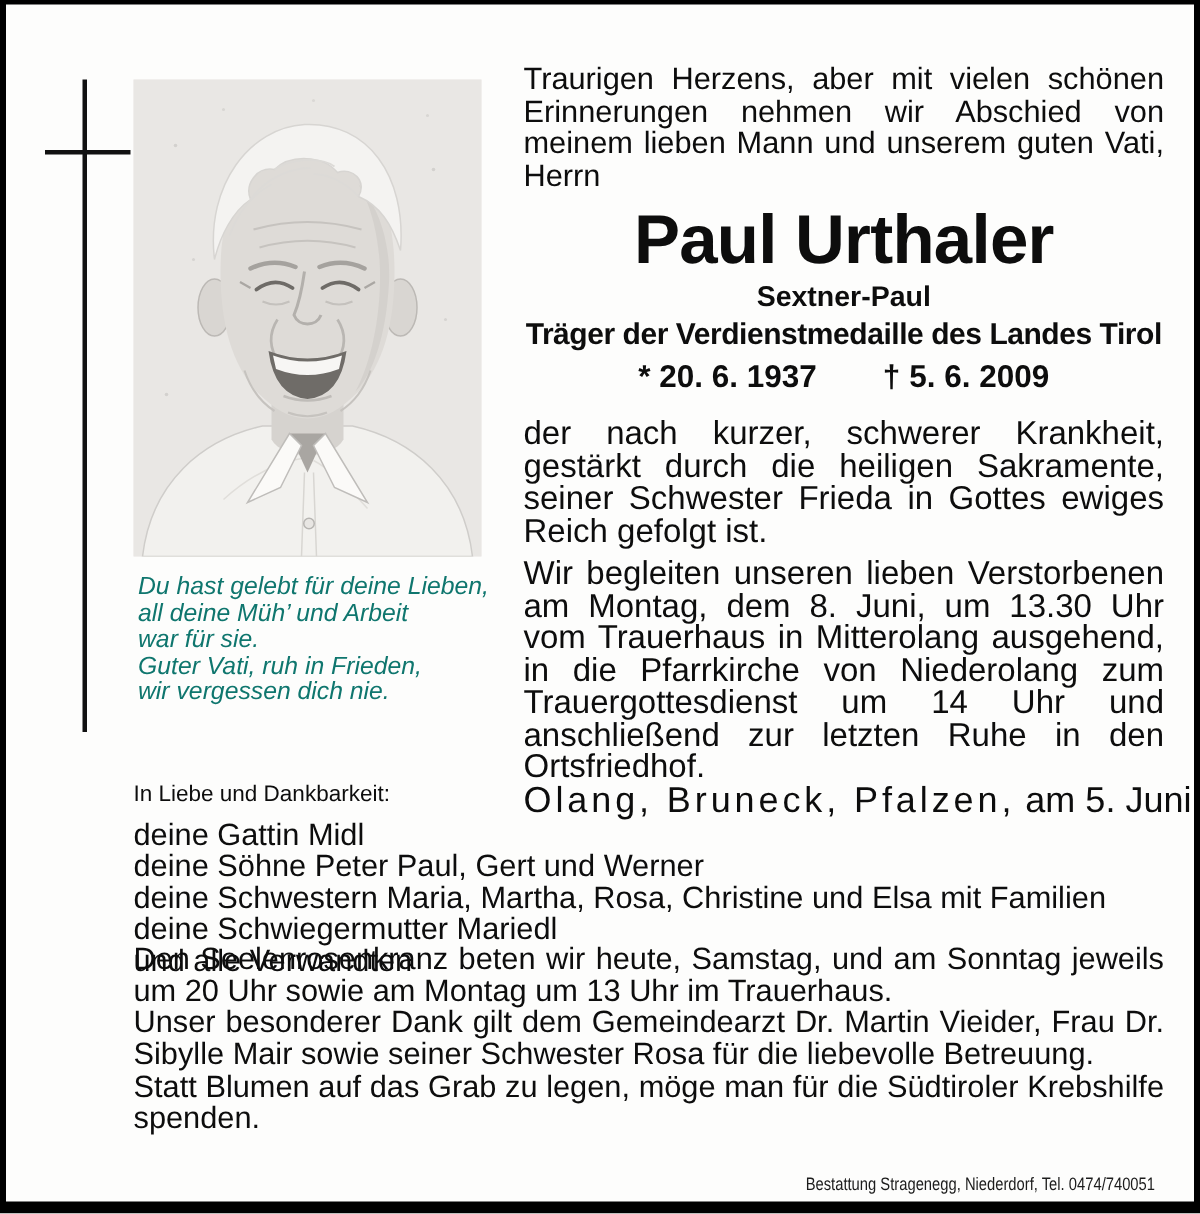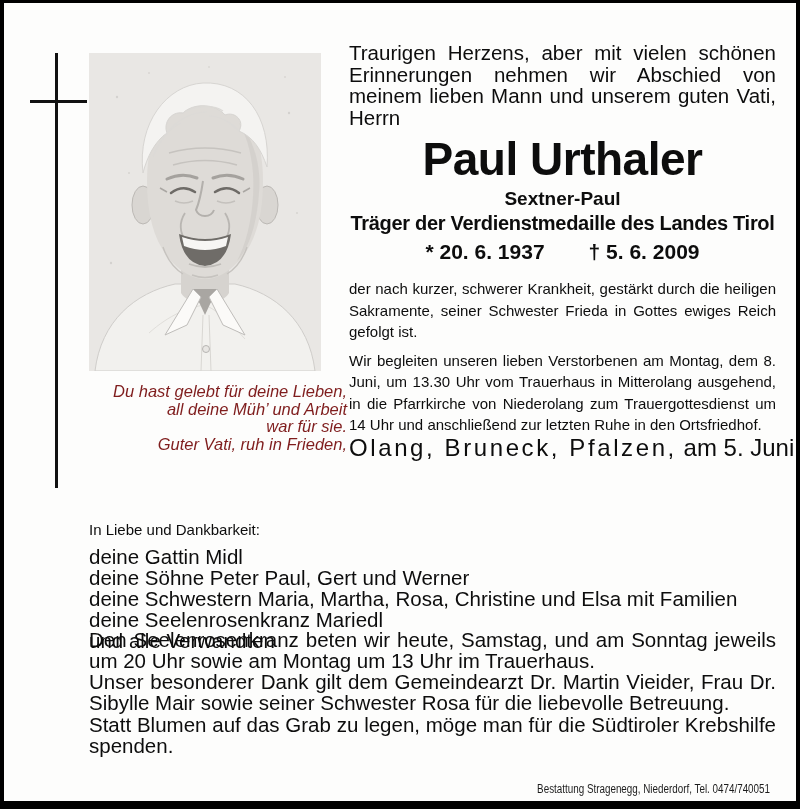--- a/index.html
+++ b/index.html
@@ -25,22 +25,21 @@
     position: absolute; left: 85px; top: 50px;
     width: 232px; height: 318px;
     background: #e9e7e4;
   }
   .photo svg { display: block; width: 100%; height: 100%; }
 
   
   .verse {
     position: absolute; left: 88px; top: 380px; width: 255px;
     font-style: italic; font-size: 16.5px; line-height: 17.6px;
-    color: #7f1d1d;
-    text-align: right;
+    color: #0f766e;
   }
 
   
   .announce {
     position: absolute; left: 345px; top: 39px; width: 427px;
   }
   .intro {
     font-size: 20.5px; line-height: 21.5px;
     text-align: justify; hyphens: auto; -webkit-hyphens: auto;
   }
@@ -55,21 +54,21 @@
   }
   .honor {
     margin-top: 3px; font-size: 20px; font-weight: bold;
     line-height: 22px; text-align: center; white-space: nowrap; letter-spacing: -0.3px;
   }
   .dates {
     margin-top: 7px; font-size: 21px; font-weight: bold; line-height: 22px;
     display: flex; justify-content: center; gap: 44px; white-space: nowrap;
   }
   .para {
-    margin-top: 15px; font-size: 15px; line-height: 21.5px;
+    margin-top: 15px; font-size: 22px; line-height: 21.5px;
     text-align: justify; hyphens: auto; -webkit-hyphens: auto;
   }
   .para + .para { margin-top: 7px; }
   .dateline { margin-top: 1px; font-size: 24px; line-height: 21.5px; white-space: nowrap; }
   .dateline .places { letter-spacing: 2.6px; }
 
   
   .mourners {
     position: absolute; left: 85px; top: 516px; width: 687px;
   }
@@ -156,20 +155,21 @@
       <path d="M74,194 Q80,212 94,221 M158,194 Q152,212 138,221" stroke="#c6c3bf" stroke-width="1.4" fill="none"></path>
       <path d="M103,222 Q116,227 129,222" stroke="#c6c3bf" stroke-width="1.4" fill="none"></path>
     </svg>
   </div>
 
   <div class="verse">
     <div>Du hast gelebt für deine Lieben,</div>
     <div>all deine Müh’ und Arbeit</div>
     <div>war für sie.</div>
     <div>Guter Vati, ruh in Frieden,</div>
+    <div>wir vergessen dich nie.</div>
   </div>
 
   <div class="announce">
     <div class="intro">Traurigen Herzens, aber mit vielen schönen Erinnerungen nehmen wir Abschied von meinem lieben Mann und unserem guten Vati, Herrn</div>
     <div class="name">Paul Urthaler</div>
     <div class="nickname">Sextner-Paul</div>
     <div class="honor">Träger der Verdienstmedaille des Landes Tirol</div>
     <div class="dates">
       <span>* 20. 6. 1937</span>
       <span>† 5. 6. 2009</span>
@@ -188,21 +188,21 @@
       <div class="mourner-line">
         <span>deine Gattin </span><span class="b">Midl</span>
       </div>
       <div class="mourner-line">
         <span>deine Söhne </span><span class="b">Peter Paul, Gert</span><span> und </span><span class="b">Werner</span>
       </div>
       <div class="mourner-line">
         <span>deine Schwestern </span><span class="b">Maria, Martha, Rosa, Christine</span><span> und </span><span class="b">Elsa</span><span> mit Familien</span>
       </div>
       <div class="mourner-line">
-        <span>deine Seelenrosenkranz </span><span class="b">Mariedl</span>
+        <span>deine Schwiegermutter </span><span class="b">Mariedl</span>
       </div>
       <div class="mourner-line">
         <span>und alle Verwandten</span>
       </div>
     </div>
   </div>
 
   <div class="notes">
     <div class="note">Den Seelenrosenkranz beten wir heute, Samstag, und am Sonntag jeweils um 20 Uhr sowie am Montag um 13 Uhr im Trauerhaus.</div>
     <div class="note">Unser besonderer Dank gilt dem Gemeindearzt Dr. Martin Vieider, Frau Dr. Sibylle Mair sowie seiner Schwester Rosa für die liebevolle Betreuung.</div>

